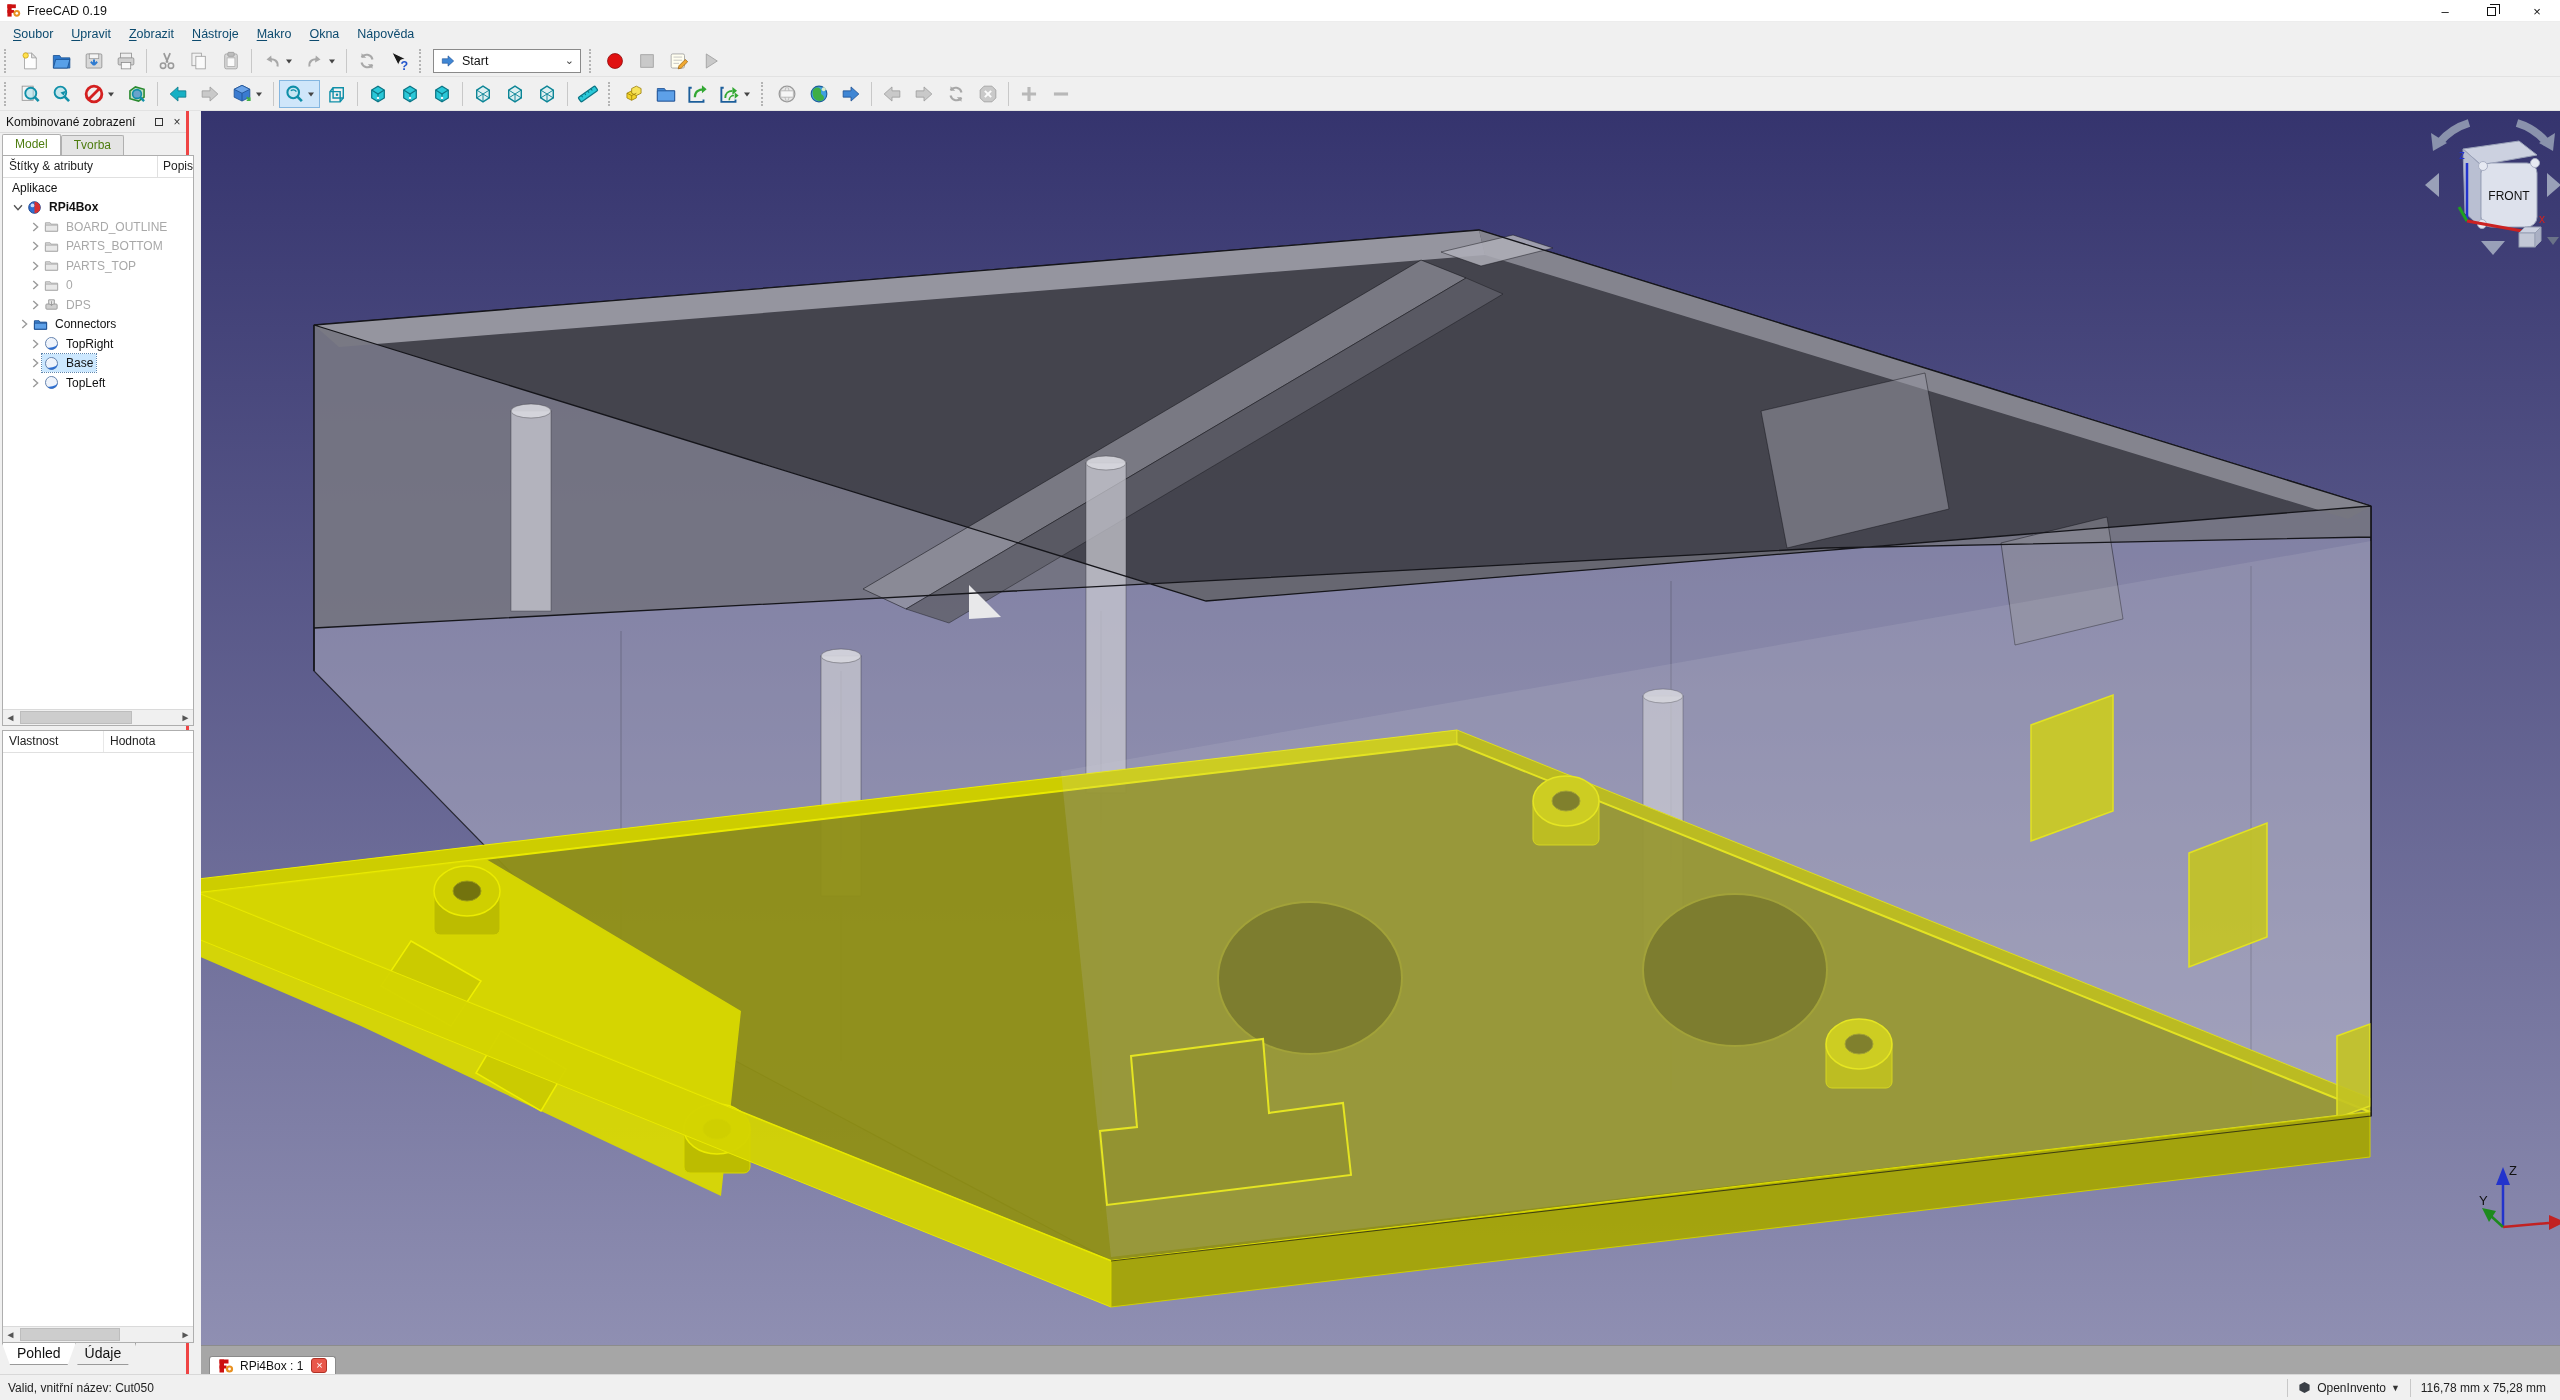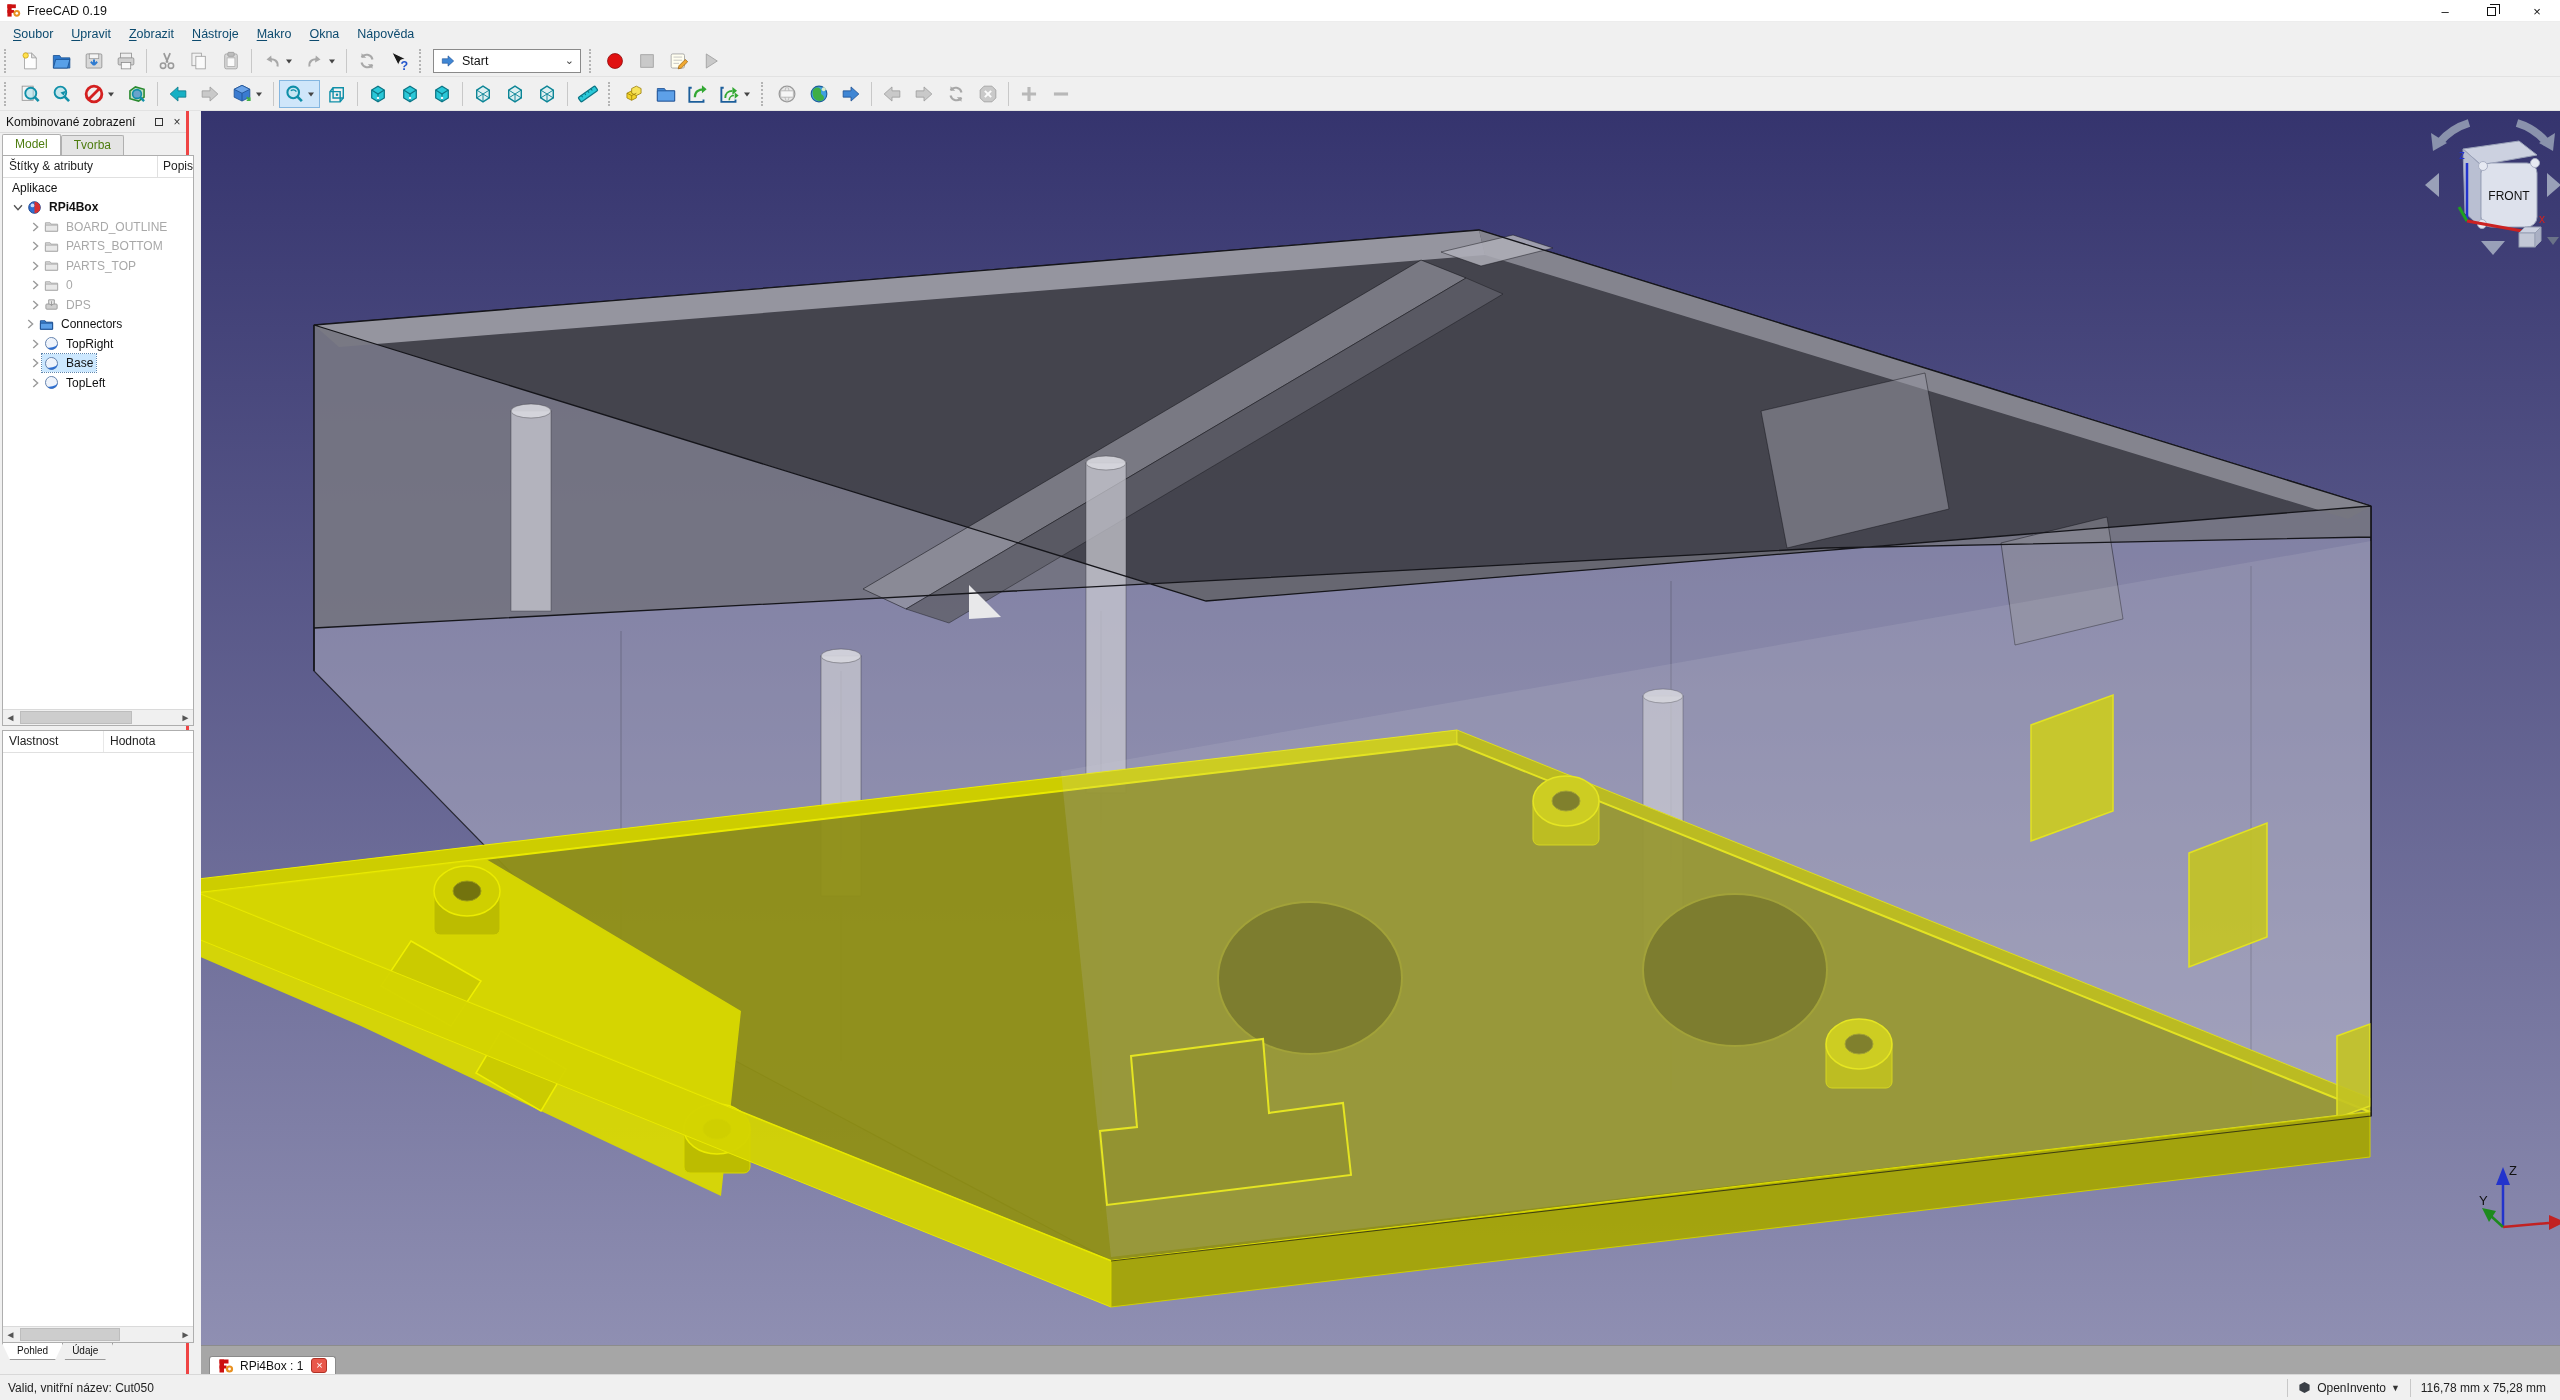--- a/index.html
+++ b/index.html
@@ -58,21 +58,21 @@
   .trow .sel{display:flex;align-items:center;background:#cce8ff;outline:1px dotted #5f87ae;height:18px;}
   .hscroll{position:absolute;left:0;bottom:0;right:0;height:16px;background:#f0f0f0;border-top:1px solid #dadada;display:flex;align-items:center;}
   .hscroll .arr{width:15px;text-align:center;font-size:10px;color:#555;}
   .hscroll .track{flex:1;height:100%;position:relative;}
   .hscroll .thumb{position:absolute;top:1px;height:13px;background:#cdcdcd;border:1px solid #bdbdbd;}
   .propbox{position:absolute;left:2px;top:619px;width:192px;height:613px;background:#fff;border:1px solid #aeaeae;}
   .prop-head{height:22px;display:flex;border-bottom:1px solid #e0e0e0;font-size:12px;color:#222;}
   .prop-head .c1{width:101px;padding:3px 0 0 6px;border-right:1px solid #e8e8e8;}
   .prop-head .c2{flex:1;padding:3px 0 0 6px;}
   .bottom-tabs{position:absolute;left:2px;top:1232px;height:22px;display:flex;align-items:flex-start;}
-  .btab{font-size:10px;color:#111;padding:2px 14px 3px;background:#f0f0f0;border:1px solid #9a9a9a;border-top:none;clip-path:polygon(0 0,100% 0,calc(100% - 8px) 100%,8px 100%);margin-right:-6px;}
+  .btab{font-size:14px;color:#111;padding:2px 14px 3px;background:#f0f0f0;border:1px solid #9a9a9a;border-top:none;clip-path:polygon(0 0,100% 0,calc(100% - 8px) 100%,8px 100%);margin-right:-6px;}
   .btab.on{background:#ffffff;z-index:2;position:relative;}
 
   
   .viewport{position:absolute;left:201px;top:111px;width:2359px;height:1234px;}
   .viewport svg{display:block;}
 
   
   .tabstrip{position:absolute;left:201px;top:1345px;width:2359px;height:29px;background:#a6a6a6;border-top:1px solid #8c8c8c;display:flex;align-items:flex-end;padding-left:8px;}
   .mditab{height:18px;background:#fff;border:1px solid #8a8a8a;border-bottom:none;border-radius:3px 3px 0 0;display:flex;align-items:center;padding:0 8px;font-size:12px;color:#111;}
   .mditab svg{width:16px;height:16px;margin-right:6px;}
@@ -540,21 +540,21 @@
             <span class="chev"><svg viewBox="0 0 16 16">
                 <path d="M6 3.5l5 4.5-5 4.5" fill="none" stroke="#9a9a9a" stroke-width="1.6"></path>
               </svg></span>
             <span class="ticon"><svg viewBox="0 0 16 16">
                 <rect x="2" y="7.5" width="12" height="5.5" rx="1" fill="#cfcfcf" stroke="#9a9a9a"></rect>
                 <path d="M5 7.5V3h6v4.5" fill="#e5e5e5" stroke="#9a9a9a"></path>
                 <path d="M8 4.5V9M5.8 7L8 9.3 10.2 7" stroke="#9a9a9a" fill="none"></path>
               </svg></span>
             <span class="lbl muted">DPS</span>
           </div>
-          <div class="trow" style="padding-left: 20px;">
+          <div class="trow" style="padding-left: 14px;">
             <span class="chev"><svg viewBox="0 0 16 16">
                 <path d="M6 3.5l5 4.5-5 4.5" fill="none" stroke="#9a9a9a" stroke-width="1.6"></path>
               </svg></span>
             <span class="ticon"><svg viewBox="0 0 16 16">
                 <path d="M1.5 4h5l1 1.5h7V13h-13z" fill="#3f86d4" stroke="#1c4e90"></path>
                 <path d="M1.5 6.5h13V13h-13z" fill="#5da0e8" stroke="#1c4e90"></path>
               </svg></span>
             <span class="lbl">Connectors</span>
           </div>
           <div class="trow" style="padding-left: 25px;">

